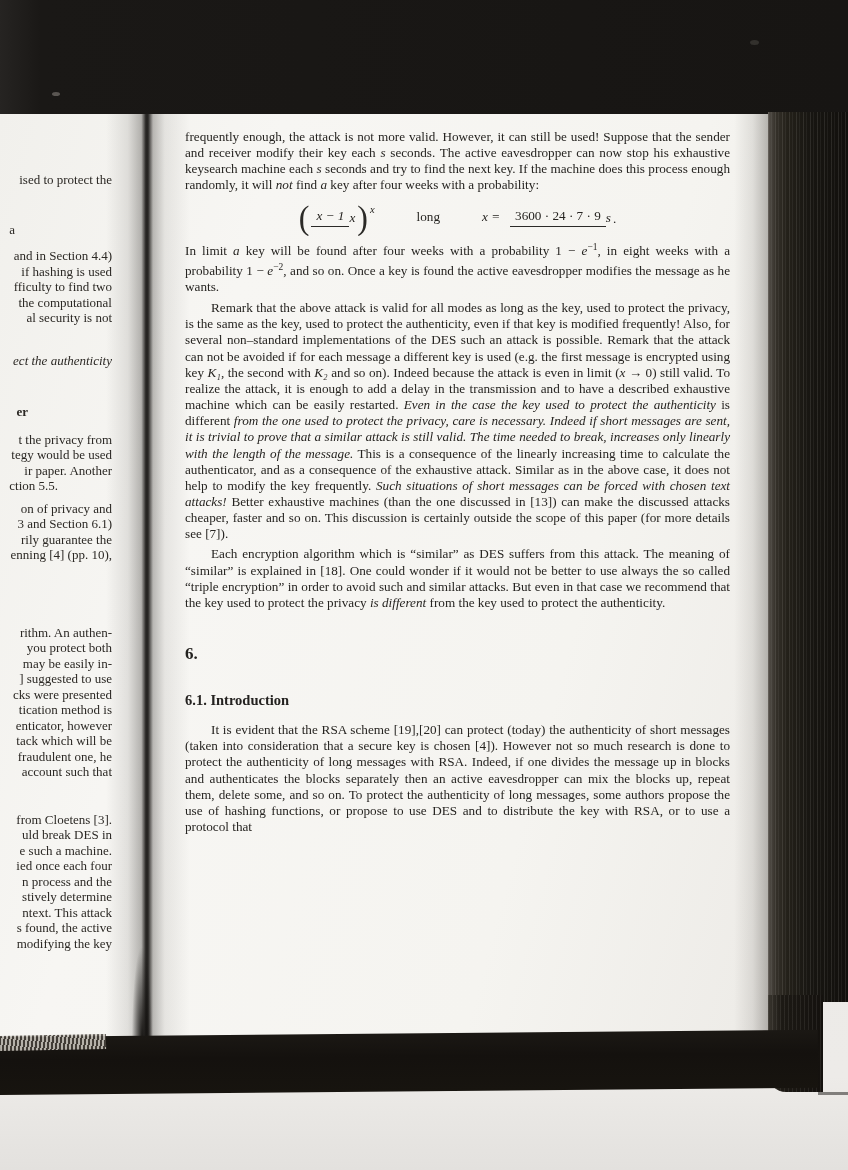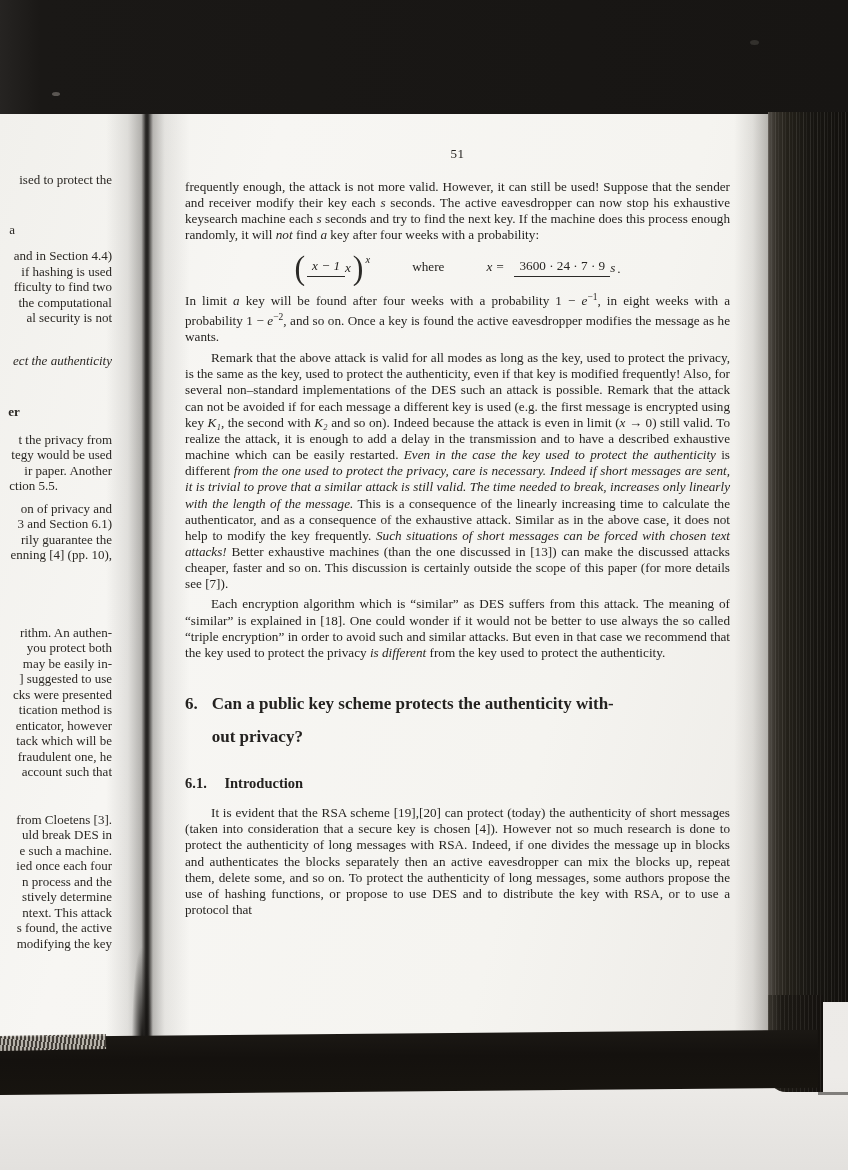--- a/index.html
+++ b/index.html
@@ -69,21 +69,21 @@
     padding-top: 60px; overflow: hidden;
     font-size: 13px; line-height: 15.5px; text-align: right; color: #2b2824;
   }
   .ll { white-space: nowrap; }
   .ll.it { font-style: italic; }
   .ll.bd { font-weight: bold; }
   .mt7  { margin-top: 7px; }  .mt11 { margin-top: 11px; }
   .mt12 { margin-top: 12px; } .mt27 { margin-top: 27px; }
   .mt32 { margin-top: 32px; } .mt34 { margin-top: 34px; }
   .mt36 { margin-top: 36px; } .mt62 { margin-top: 62px; }
-  .pr97 { padding-right: 97px; } .pr84 { padding-right: 84px; text-align: center; }
+  .pr97 { padding-right: 97px; } .pr84 { padding-right: 84px; }
   .pr54 { padding-right: 54px; }
   
   .rightpage {
     position: absolute; left: 160px; top: 112px; width: 608px; height: 926px;
     overflow: hidden;
   }
   .textcol { margin-left: 25px; width: 545px; }
   .pagenum { padding-top: 34px; text-align: center; font-size: 13px; letter-spacing: 0.5px; }
   .para {
     margin-top: 4px; text-align: justify; text-indent: 26px;
@@ -106,21 +106,21 @@
   .frac { display: inline-flex; flex-direction: row; align-items: center; vertical-align: middle; margin: 0 2px; }
   .frac .num { border-bottom: 1.3px solid #2b2a28; padding: 0 5px 2px; }
   .frac .den { padding-top: 2px; }
   .it { font-style: italic; }
   .fexp { font-size: 10.5px; font-style: italic; align-self: flex-start; margin: -4px 0 0 2px; }
   .feq { margin-right: 8px; }
   .fperiod { align-self: flex-end; }
   
   .heading { margin-top: 26px; display: flex; gap: 14px; font-weight: bold; font-size: 17px; line-height: 33px; color: #242220; }
   .subheading { margin-top: 22px; font-weight: bold; font-size: 14.5px; color: #242220; }
-  .subheading .subtitle { margin-left: 14px; }
+  .subheading .subtitle { }
 </style>
 </head>
 <body>
 
 <div class="stage">
 
   <div class="paper"></div>
 
   <div class="leftpage">
     <div class="ll">ised to protect the</div>
@@ -156,57 +156,52 @@
     <div class="ll">ied once each four</div>
     <div class="ll">n process and the</div>
     <div class="ll">stively determine</div>
     <div class="ll">ntext. This attack</div>
     <div class="ll">s found, the active</div>
     <div class="ll">modifying the key</div>
   </div>
 
   <div class="rightpage">
     <div class="textcol">
-      <div class="pagenum">51</div>
 
       <p class="para noind p1"><span>frequently enough, the attack is not more valid. However, it can still be used! Suppose that the sender and receiver modify their key each </span><span class="run-i">s</span><span> seconds. The active eavesdropper can now stop his exhaustive keysearch machine each </span><span class="run-i">s</span><span> seconds and try to find the next key. If the machine does this process enough randomly, it will </span><span class="run-i">not</span><span> find </span><span class="run-i">a</span><span> key after four weeks with a probability:</span></p>
 
       <div class="formula">
         <span class="fgroup">
           <span class="paren">(</span>
           <span class="frac">
             <span class="num it">x − 1</span>
             <span class="den it">x</span>
           </span>
           <span class="paren">)</span>
           <span class="fexp">x</span>
         </span>
-        <span>where</span>
+        <span>long</span>
         <span class="fgroup">
           <span class="it feq">x =</span>
           <span class="frac">
             <span class="num">3600 · 24 · 7 · 9</span>
             <span class="den it">s</span>
           </span>
           <span class="fperiod">.</span>
         </span>
       </div>
 
       <p class="para noind p2"><span>In limit </span><span class="run-i">a</span><span> key will be found after four weeks with a probability 1 − </span><span class="run-i">e</span><span class="run-sup">−1</span><span>, in eight weeks with a probability 1 − </span><span class="run-i">e</span><span class="run-sup">−2</span><span>, and so on. Once a key is found the active eavesdropper modifies the message as he wants.</span></p>
 
       <p class="para p3"><span>Remark that the above attack is valid for all modes as long as the key, used to protect the privacy, is the same as the key, used to protect the authenticity, even if that key is modified frequently! Also, for several non–standard implementations of the DES such an attack is possible. Remark that the attack can not be avoided if for each message a different key is used (e.g. the first message is encrypted using key </span><span class="run-i">K₁</span><span>, the second with </span><span class="run-i">K₂</span><span> and so on). Indeed because the attack is even in limit (</span><span class="run-i">x</span><span> → 0) still valid. To realize the attack, it is enough to add a delay in the transmission and to have a described exhaustive machine which can be easily restarted. </span><span class="run-i">Even in the case the key used to protect the authenticity</span><span> is different </span><span class="run-i">from the one used to protect the privacy, care is necessary. Indeed if short messages are sent, it is trivial to prove that a similar attack is still valid. The time needed to break, increases only linearly with the length of the message.</span><span> This is a consequence of the linearly increasing time to calculate the authenticator, and as a consequence of the exhaustive attack. Similar as in the above case, it does not help to modify the key frequently. </span><span class="run-i">Such situations of short messages can be forced with chosen text attacks!</span><span> Better exhaustive machines (than the one discussed in [13]) can make the discussed attacks cheaper, faster and so on. This discussion is certainly outside the scope of this paper (for more details see [7]).</span></p>
 
       <p class="para"><span>Each encryption algorithm which is “similar” as DES suffers from this attack. The meaning of “similar” is explained in [18]. One could wonder if it would not be better to use always the so called “triple encryption” in order to avoid such and similar attacks. But even in that case we recommend that the key used to protect the privacy </span><span class="run-i">is different</span><span> from the key used to protect the authenticity.</span></p>
 
       <div class="heading">
         <span class="hnum">6.</span>
-        <span class="hbody">
-          <span>Can a public key scheme protects the authenticity with-</span><br>
-          <span>out privacy?</span>
-        </span>
       </div>
 
       <div class="subheading">
         <span>6.1.</span>
         <span class="subtitle">Introduction</span>
       </div>
 
       <p class="para p5"><span>It is evident that the RSA scheme [19],[20] can protect (today) the authenticity of short messages (taken into consideration that a secure key is chosen [4]). However not so much research is done to protect the authenticity of long messages with RSA. Indeed, if one divides the message up in blocks and authenticates the blocks separately then an active eavesdropper can mix the blocks up, repeat them, delete some, and so on. To protect the authenticity of long messages, some authors propose the use of hashing functions, or propose to use DES and to distribute the key with RSA, or to use a protocol that</span></p>
     </div>
   </div>

